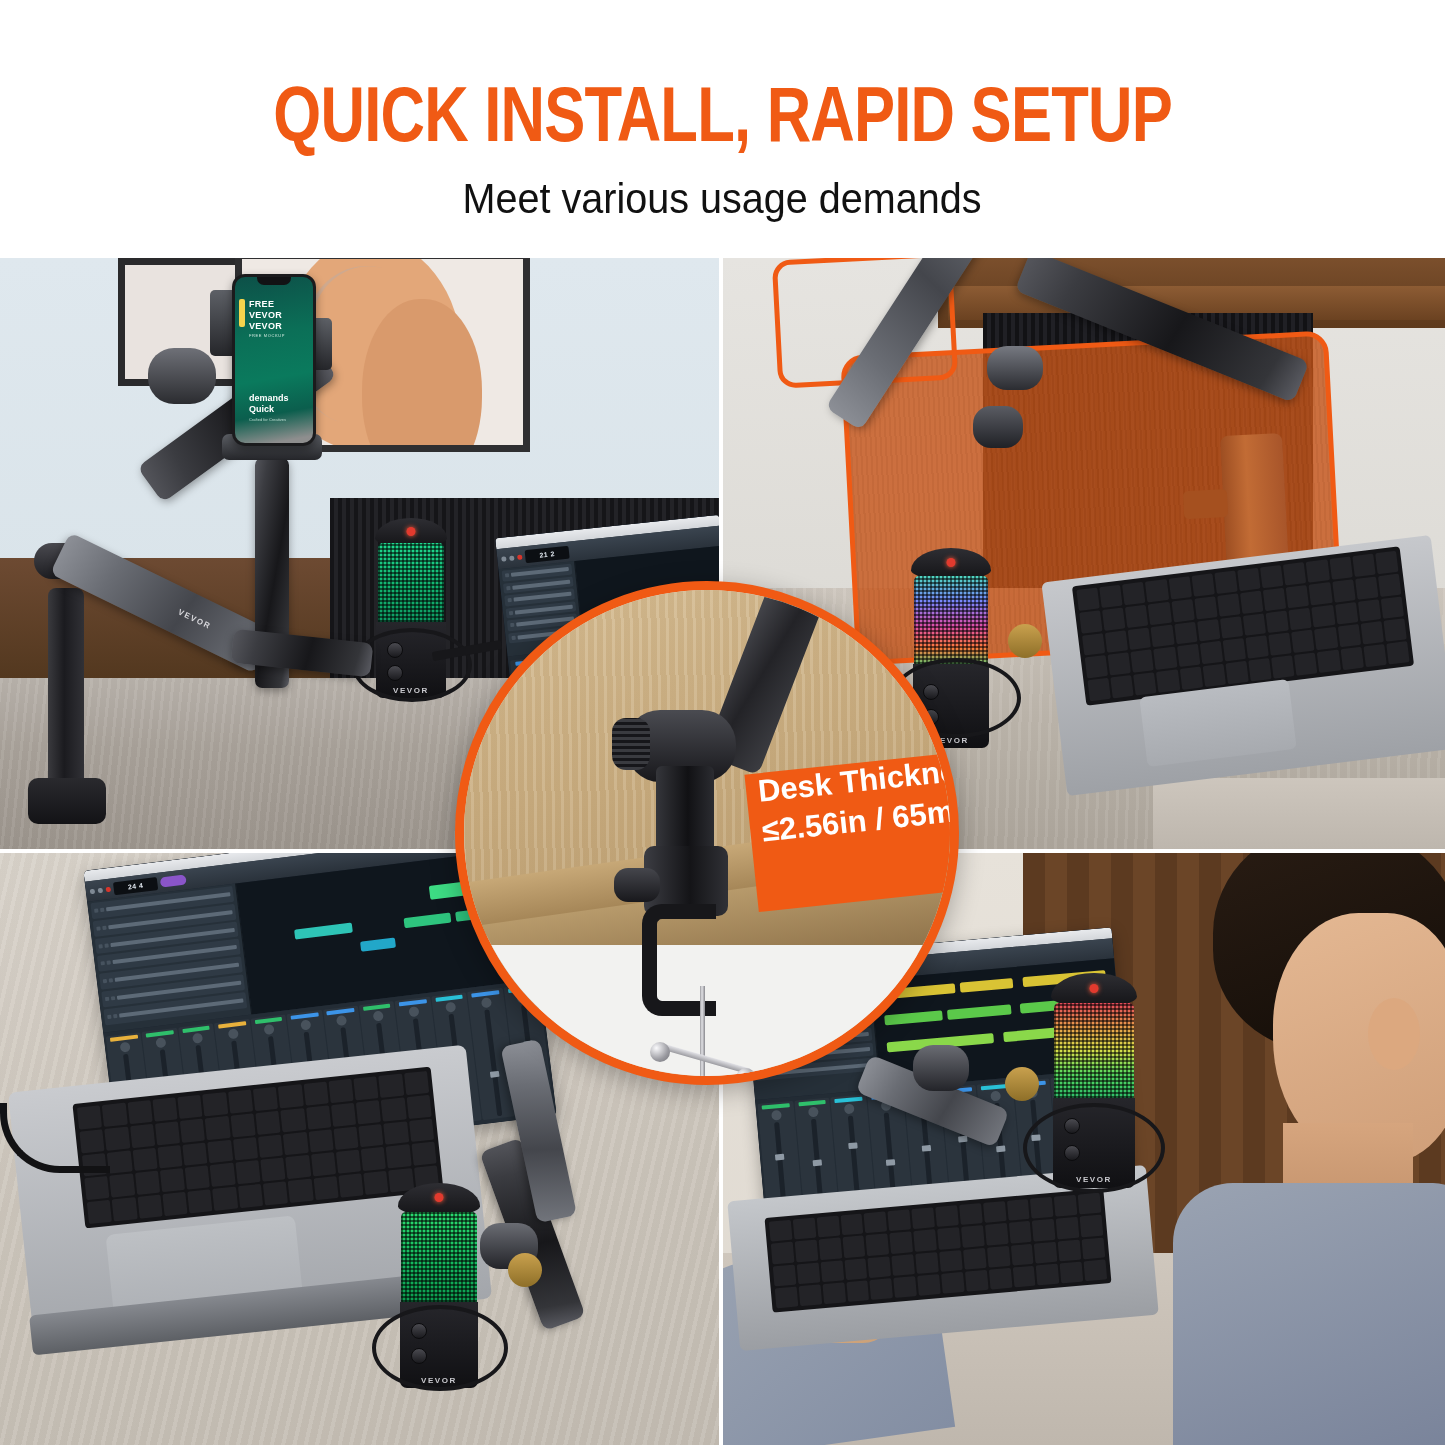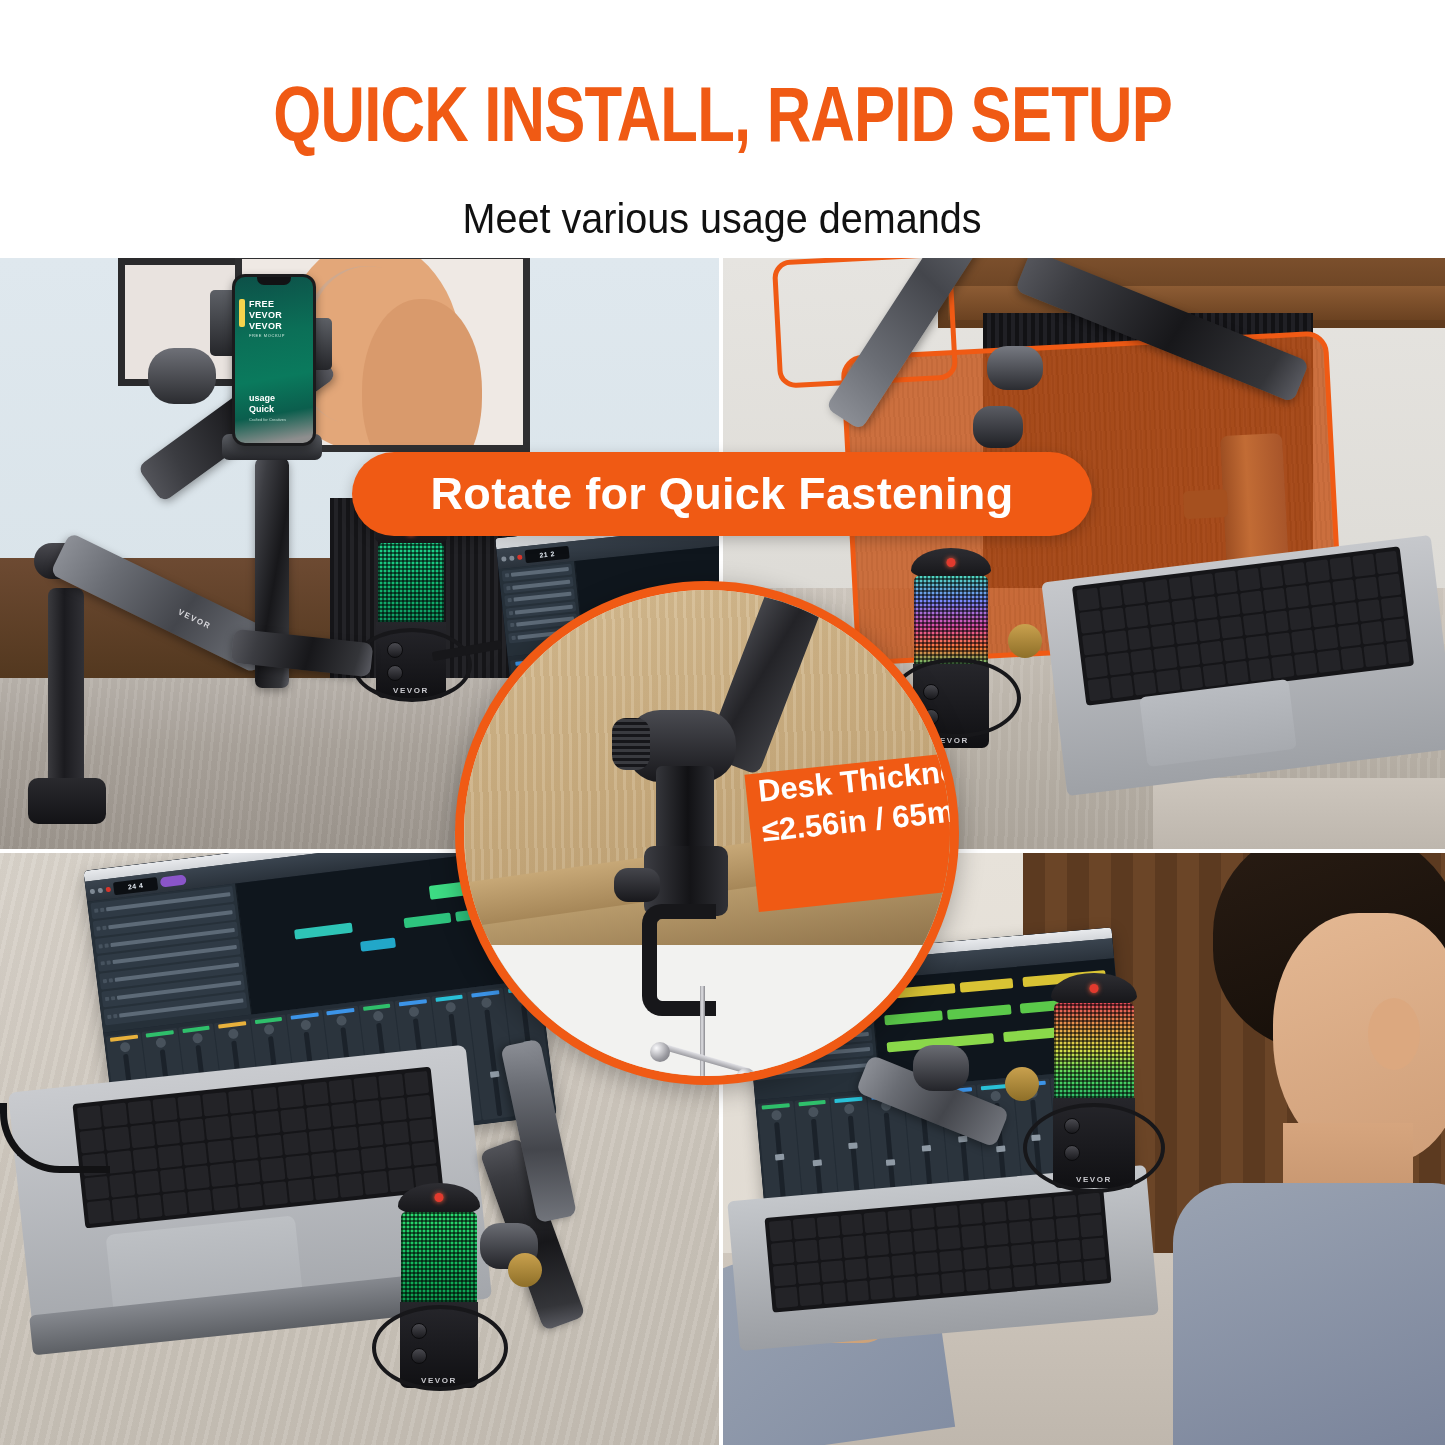--- a/index.html
+++ b/index.html
@@ -4,21 +4,21 @@
 <title>VEVOR Mic Boom Arm — Quick Install</title>
 <style>
   *{box-sizing:border-box;margin:0;padding:0;}
   html,body{width:1445px;height:1445px;background:#ffffff;
     font-family:"Liberation Sans","DejaVu Sans",sans-serif;overflow:hidden;}
 
   #stage{position:relative;width:1445px;height:1445px;background:#fff;overflow:hidden;}
 
   
   .header{position:absolute;left:0;top:0;width:1445px;height:258px;background:#fff;
-    display:flex;flex-direction:column;align-items:center;justify-content:flex-start;gap:20px;}
+    display:flex;flex-direction:column;align-items:center;justify-content:flex-start;}
   .headline{margin-top:76px;color:#F05A14;font-weight:bold;font-size:77px;line-height:1;
     letter-spacing:-1px;transform:scaleX(.80);transform-origin:center;white-space:nowrap;}
   .subhead{margin-top:24px;color:#111;font-size:43px;line-height:1;
     transform:scaleX(.92);transform-origin:center;white-space:nowrap;}
 
   
   .grid{position:absolute;left:0;top:258px;width:1445px;height:1187px;background:#fff;}
   .cell{position:absolute;overflow:hidden;}
   .q-tl{left:0;   top:0;   width:719px; height:591px;}
   .q-tr{left:723px;top:0;  width:722px; height:591px;}
@@ -317,21 +317,21 @@
       <div class="phone">
         <div class="phone-notch"></div>
         <div class="phone-tab"></div>
         <div class="phone-t1">
           <span>FREE</span><br>
           <span>VEVOR</span><br>
           <span>VEVOR</span>
         </div>
         <div class="phone-t2">FREE MOCKUP</div>
         <div class="phone-t3">
-          <span>usage</span><br>
+          <span>demands</span><br>
           <span>Quick</span>
         </div>
         <div class="phone-t4">Crafted for Creatives</div>
       </div>
 
       <div style="position:absolute;left:505px;top:268px;width:225px;height:200px;background:#1b2430;
                   border-radius:4px;transform:rotate(-6deg);overflow:hidden;">
         <div class="daw">
           <div class="daw-menubar"></div>
           <div class="daw-ctrlbar">
@@ -1021,17 +1021,14 @@
     <div class="mag-ball" style="left:186px;top:452px;"></div>
     <div class="mag-ball" style="left:272px;top:478px;"></div>
 
     <div class="mag-banner"></div>
     <div class="mag-banner-t">
       <div>Desk Thickness</div>
       <div>≤2.56in / 65mm</div>
     </div>
   </div>
 
-  <div class="pill">
-    <span>Rotate for Quick Fastening</span>
-  </div>
 
 </div>
 
 </body></html>

